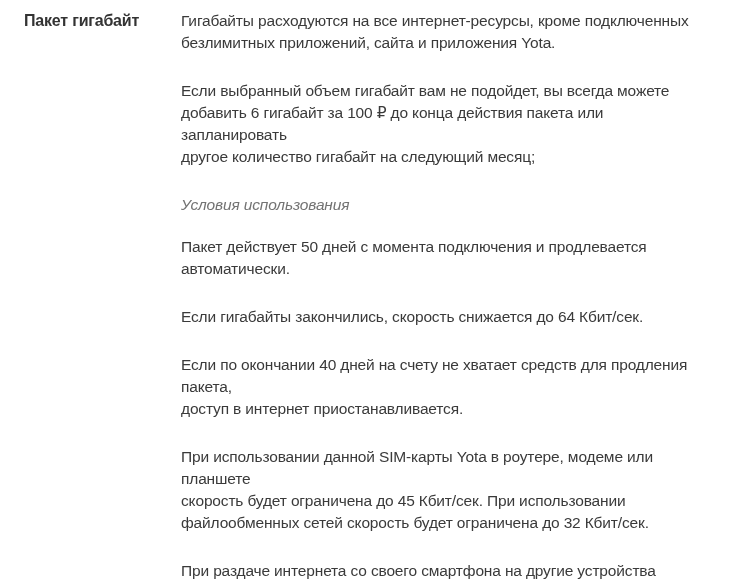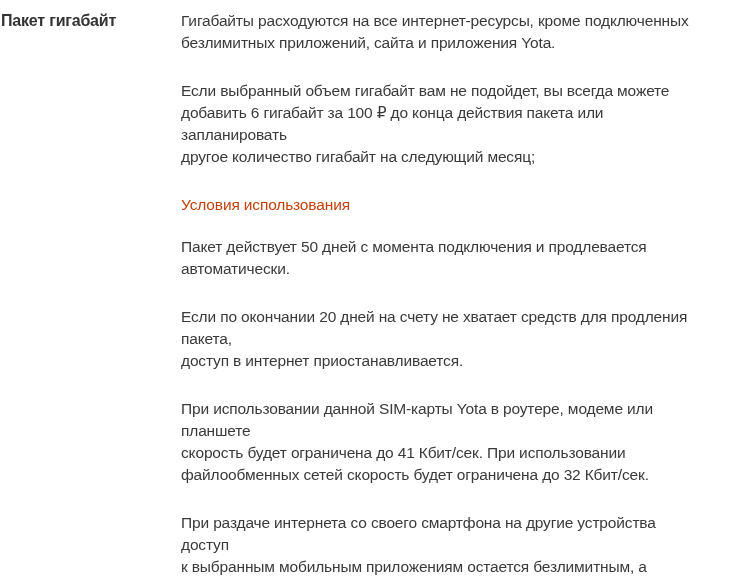--- a/index.html
+++ b/index.html
@@ -17,21 +17,21 @@
     position: relative;
   }
   .layout {
     display: flex;
     align-items: flex-start;
     padding-top: 10px;
   }
   .left-col {
     width: 181px;
     flex: 0 0 181px;
-    padding-left: 1px;
+    padding-left: 24px;
     padding-top: 2px;
   }
   .row-title {
     font-size: 16px;
     font-weight: bold;
     color: #333333;
     letter-spacing: -0.2px;
     margin: 0;
   }
   .right-col {
@@ -40,25 +40,26 @@
     color: #3a3a3a;
     font-size: 15.5px;
     line-height: 22px;
     letter-spacing: -0.15px;
   }
   .right-col p {
     margin: 0 17px 26px 0;
     white-space: pre-line;
   }
   .terms-heading {
-    color: #c2410c;
+    color: #737373;
     font-size: 15.5px;
     font-weight: normal;
     line-height: 22px;
     margin: 0 0 20px 0;
+    font-style: italic;
   }
 </style>
 </head>
 <body>
 
 <div class="page">
   <div class="layout">
 
     <div class="left-col">
       <h3 class="row-title">Пакет гигабайт</h3>
@@ -70,26 +71,27 @@
 
       <p>Если выбранный объем гигабайт вам не подойдет, вы всегда можете
 добавить 6 гигабайт за 100 ₽ до конца действия пакета или запланировать
 другое количество гигабайт на следующий месяц;</p>
 
       <h4 class="terms-heading">Условия использования</h4>
 
       <p>Пакет действует 50 дней с момента подключения и продлевается
 автоматически.</p>
 
+      <p>Если гигабайты закончились, скорость снижается до 64 Кбит/сек.</p>
 
-      <p>Если по окончании 20 дней на счету не хватает средств для продления пакета,
+      <p>Если по окончании 40 дней на счету не хватает средств для продления пакета,
 доступ в интернет приостанавливается.</p>
 
       <p>При использовании данной SIM-карты Yota в роутере, модеме или планшете
-скорость будет ограничена до 41 Кбит/сек. При использовании
+скорость будет ограничена до 45 Кбит/сек. При использовании
 файлообменных сетей скорость будет ограничена до 32 Кбит/сек.</p>
 
       <p>При раздаче интернета со своего смартфона на другие устройства доступ
 к выбранным мобильным приложениям остается безлимитным, а остальной
 трафик расходуется из гигабайт.</p>
     </div>
 
   </div>
 </div>
 

